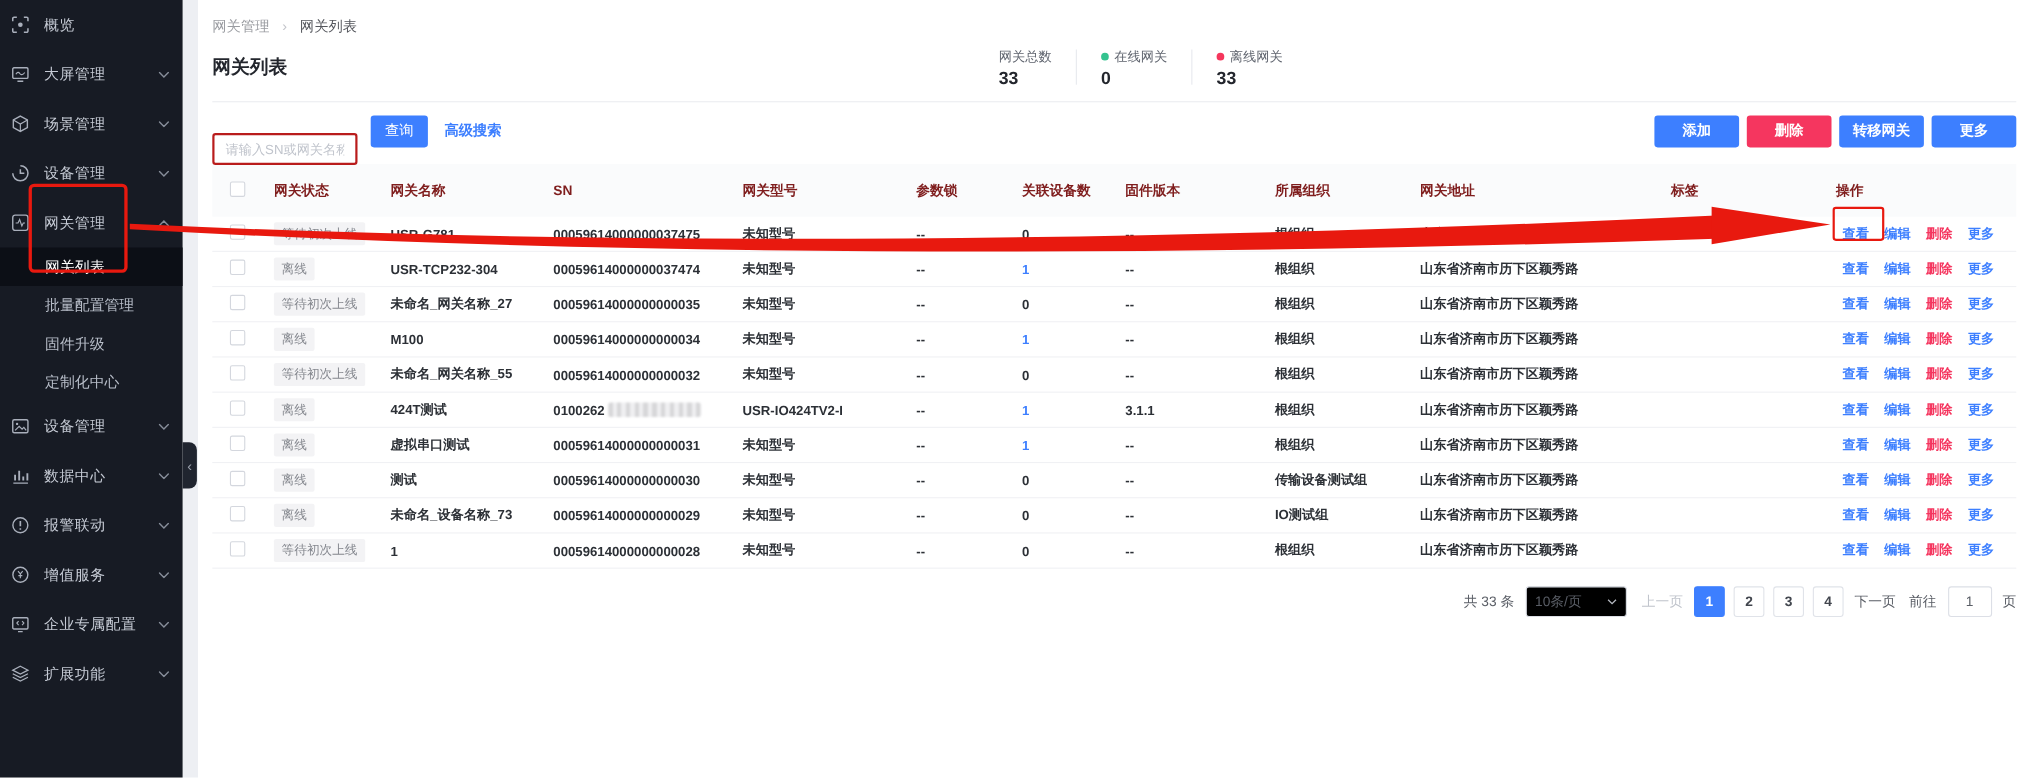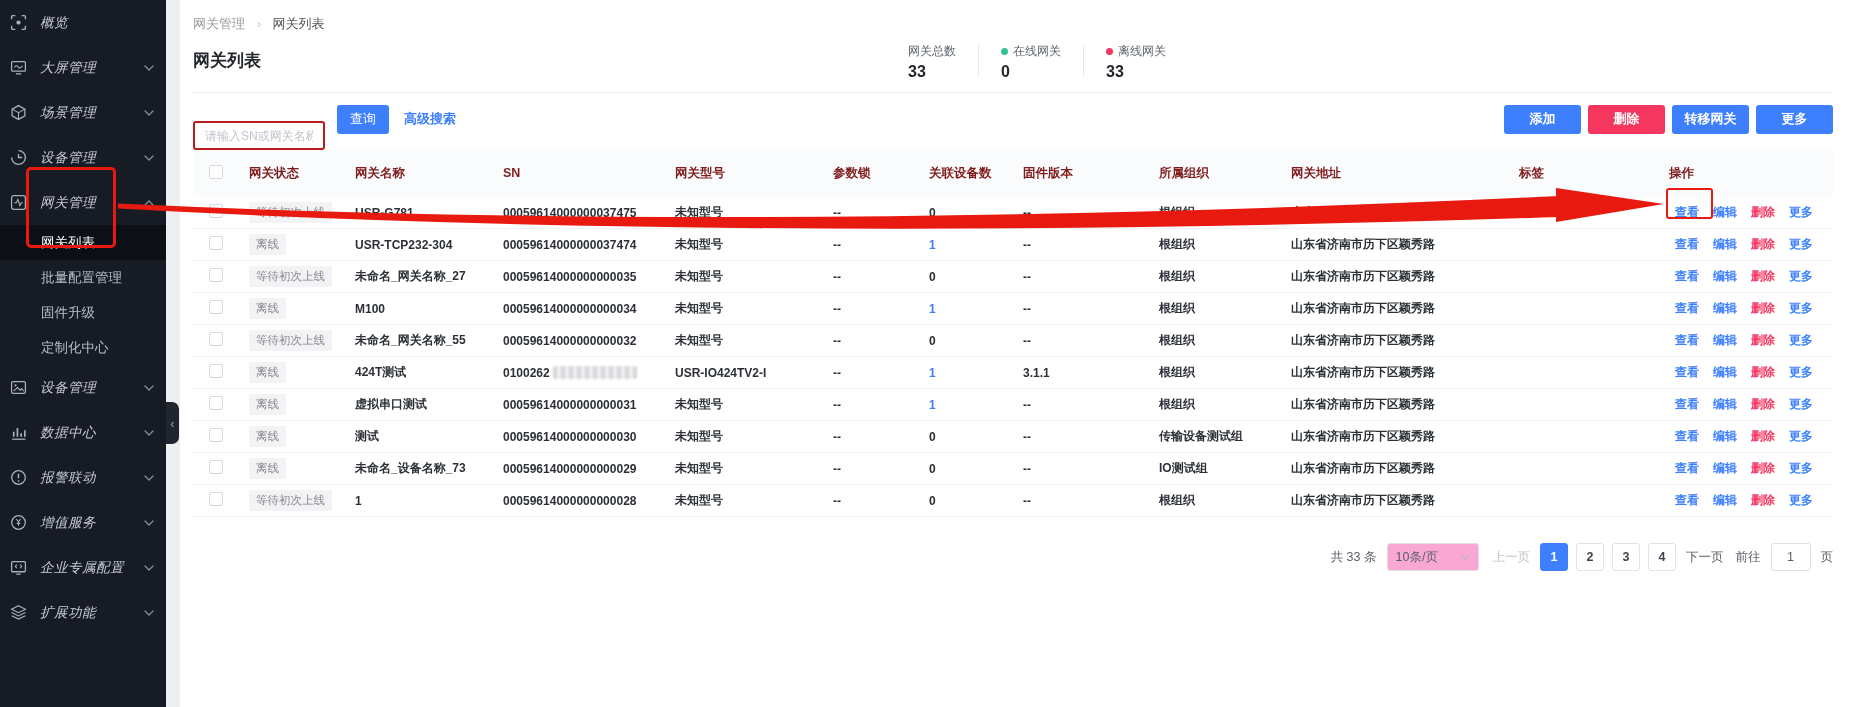--- a/index.html
+++ b/index.html
@@ -6,21 +6,21 @@
   html,body { margin:0; padding:0; }
   body {
     width:1853px; height:707px; position:relative; overflow:hidden;
     background:#ffffff;
     font-family:"Liberation Sans","DejaVu Sans",sans-serif;
     -webkit-font-smoothing:antialiased;
   }
 
   
   .sidebar { position:absolute; left:0; top:0; width:166px; height:707px; background:#171b24; z-index:10; }
-  .side-item { display:flex; align-items:center; height:45px; padding:0 12px 0 10px; cursor:pointer;font-style:italic; }
+  .side-item { display:flex; align-items:center; height:45px; padding:0 12px 0 10px; cursor:pointer; }
   .side-icon { width:17px; height:17px; margin-right:13px; color:#a9afbb; flex:none; display:flex; align-items:center; }
   .side-icon svg { width:100%; height:100%; display:block; }
   .side-label { flex:1; font-size:13.5px; color:#c6cbd5; letter-spacing:.5px; }
   .chev { width:10px; height:6px; color:#868d99; flex:none; }
   .chev svg { display:block; }
   .chev.up svg { transform:rotate(180deg); }
   .side-sub { height:35px; line-height:35px; padding-left:41px; font-size:13.5px; color:#b8bec9; cursor:pointer; }
   .side-sub.active { background:#0c0f16; color:#ffffff; }
 
   .gutter { position:absolute; left:166px; top:0; width:14px; height:707px; background:#edeff3; z-index:5; }
@@ -67,24 +67,24 @@
   .cb { width:14px; height:14px; border:1px solid #d4d7de; border-radius:2px; background:#fff; display:inline-block; margin-left:16px; cursor:pointer; }
   .badge { display:inline-block; background:#f3f3f5; color:#84878e; font-size:11.5px; font-weight:normal; padding:3px 7px; border-radius:2px; white-space:nowrap; }
   .cell-link { color:#3d7fff; cursor:pointer; }
   .ops { display:flex; gap:14px; padding-left:6px; }
   .op { cursor:pointer; color:#3d7fff; white-space:nowrap; }
   .op.red { color:#f5365f; }
   .redact { display:inline-block; vertical-align:-2px; width:84px; height:13px; margin-left:3px; border-radius:2px;
     background:repeating-linear-gradient(90deg,#d7d7d9 0 4px,#efeff1 4px 8px); filter:blur(1.1px); }
 
   
-  .pagination { margin-top:26px; display:flex; align-items:center; justify-content:flex-end; gap:10px;
+  .pagination { margin-top:16px; display:flex; align-items:center; justify-content:flex-end; gap:10px;
     font-size:12.5px; color:#5a5e66; }
   .psel { width:92px; height:28px; border:1px solid #dcdfe6; border-radius:3px; display:flex; align-items:center;
-    justify-content:space-between; padding:0 8px; cursor:pointer; background:#f9a8d4; }
+    justify-content:space-between; padding:0 8px; cursor:pointer; background:#000000; }
   .caret { color:#b6bac2; }
   .caret svg { display:block; }
   .pprev { color:#c0c4cc; margin-left:4px; }
   .pages { display:flex; gap:8px; }
   .pnum { min-width:28px; height:28px; border:1px solid #e0e3e9; border-radius:3px; display:flex; align-items:center;
     justify-content:center; background:#fff; color:#42464e; font-weight:bold; cursor:pointer; font-size:12.5px; }
   .pnum.active { background:#3d7fff; border-color:#3d7fff; color:#fff; }
   .pnext { margin-right:2px; cursor:pointer; }
   .goto-input { width:40px; height:28px; border:1px solid #dcdfe6; border-radius:3px; text-align:center;
     font-size:12.5px; color:#5a5e66; font-family:inherit; outline:none; }

